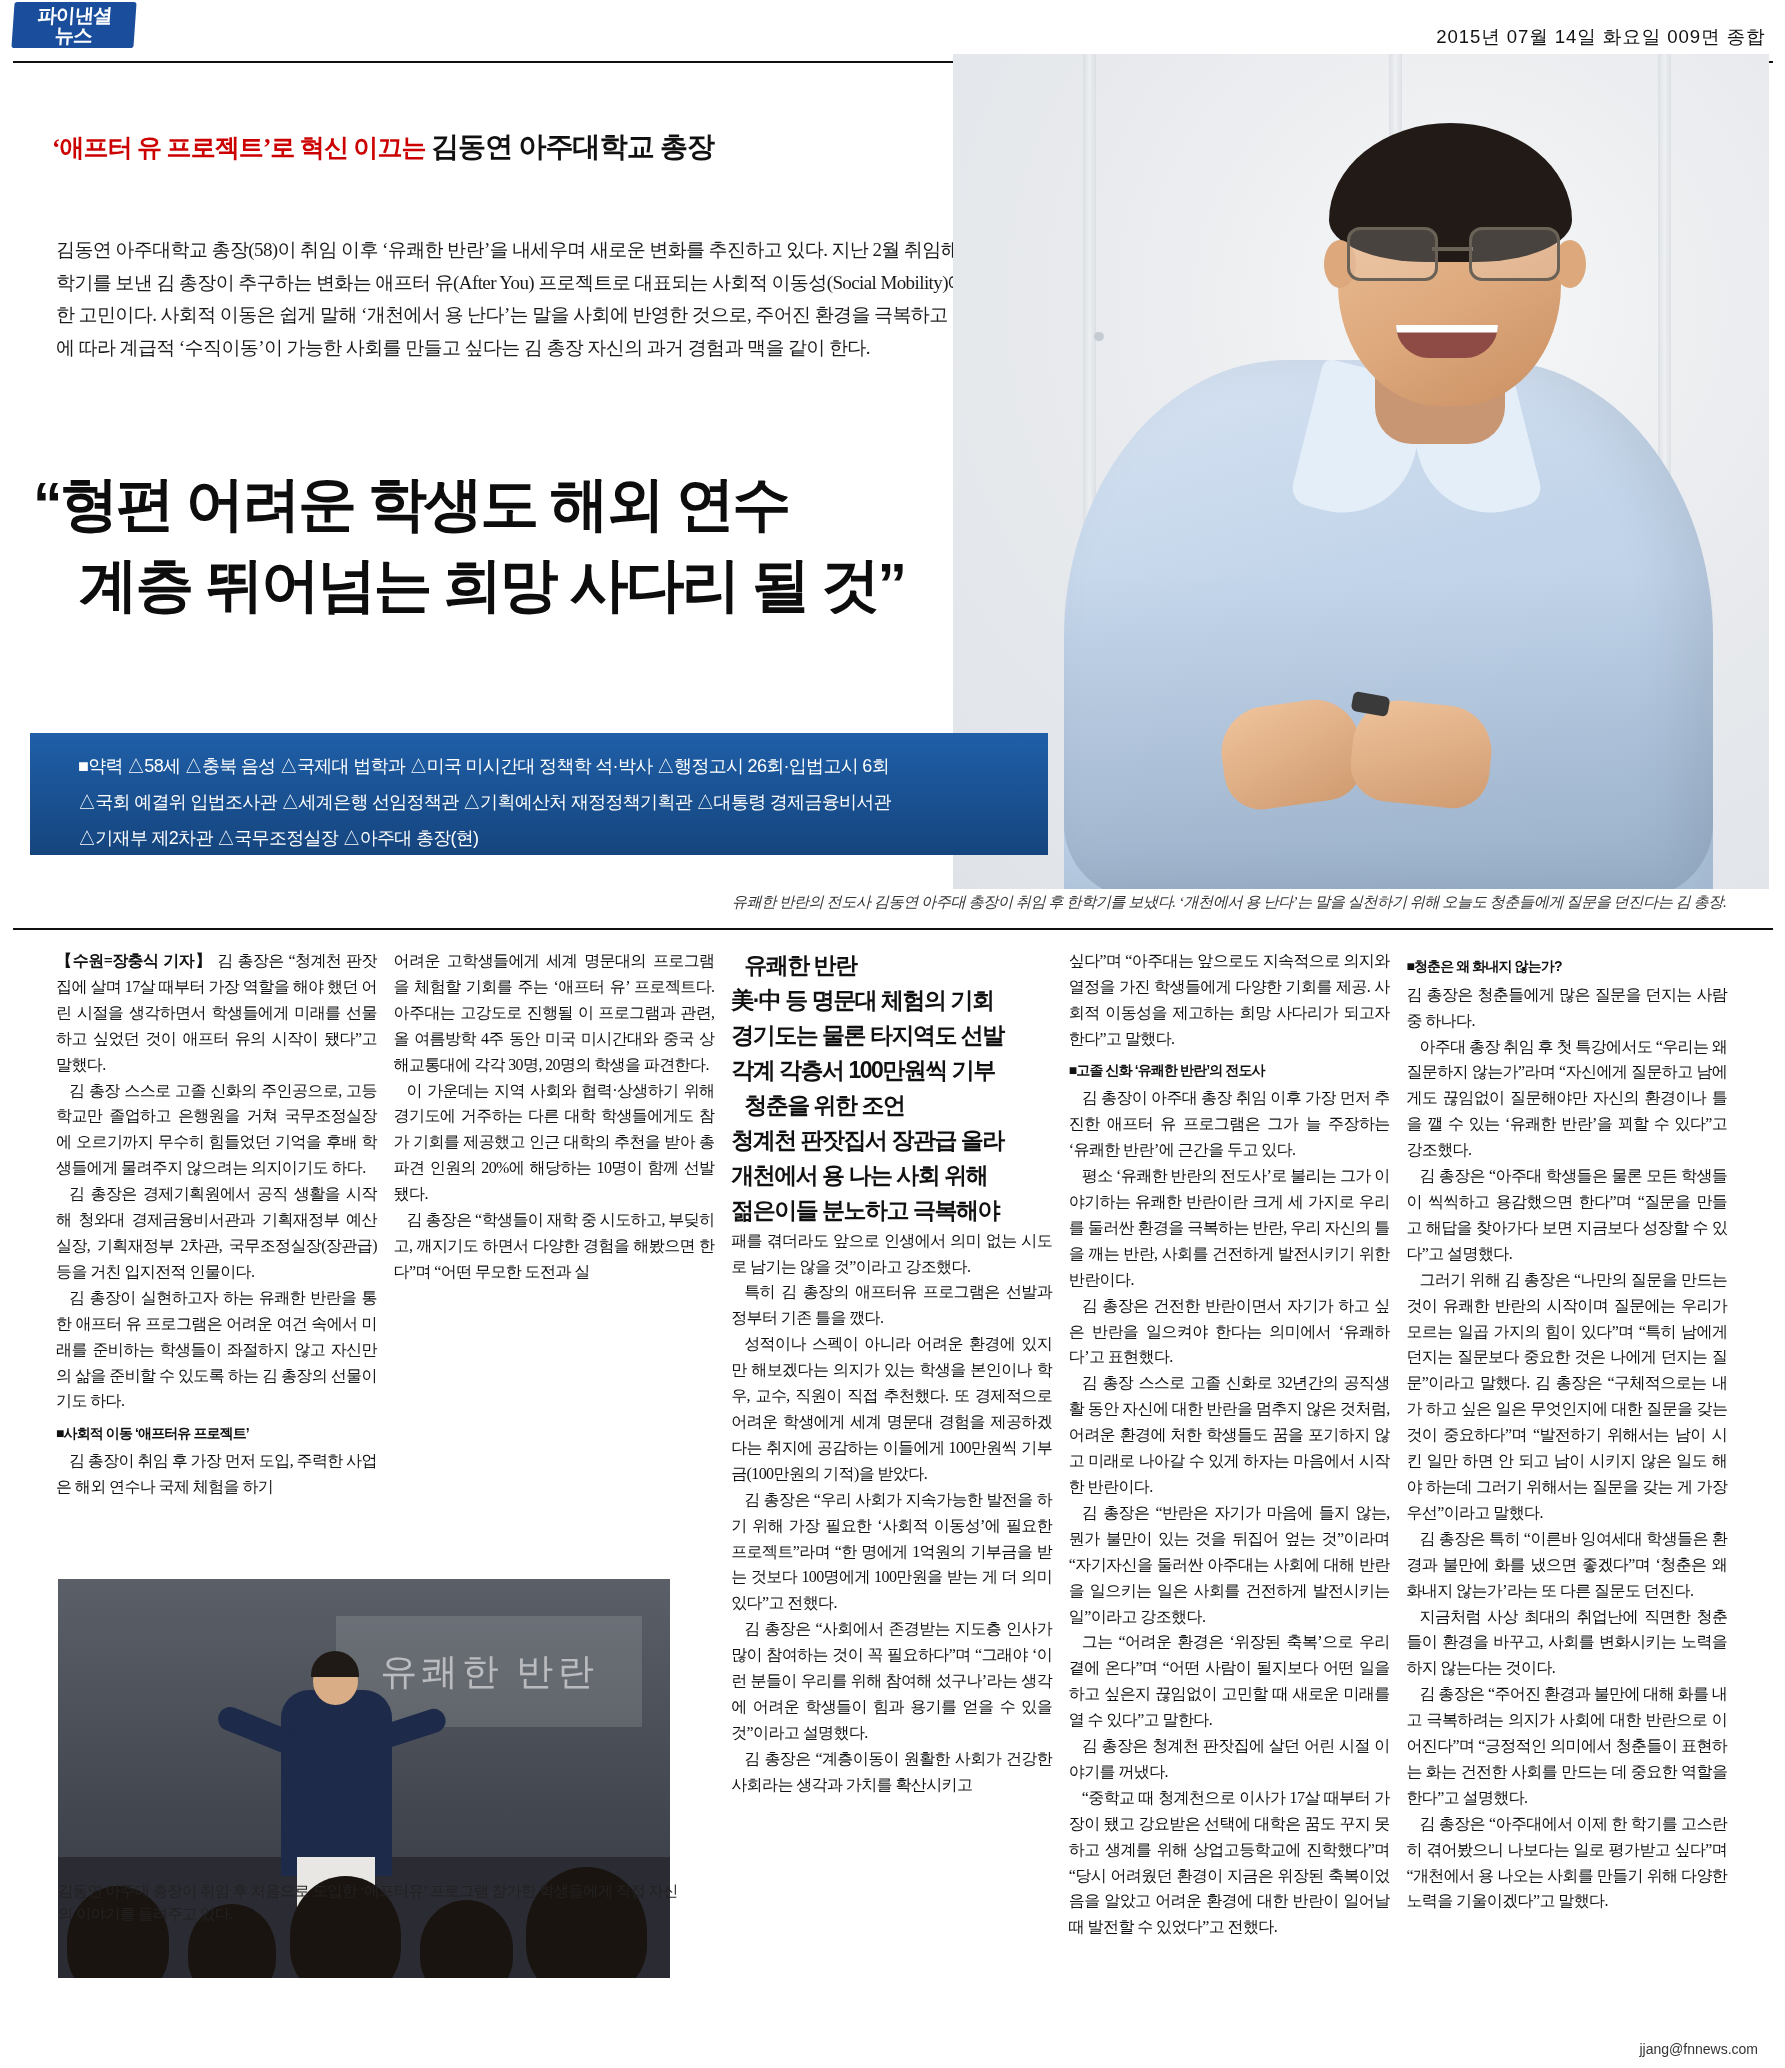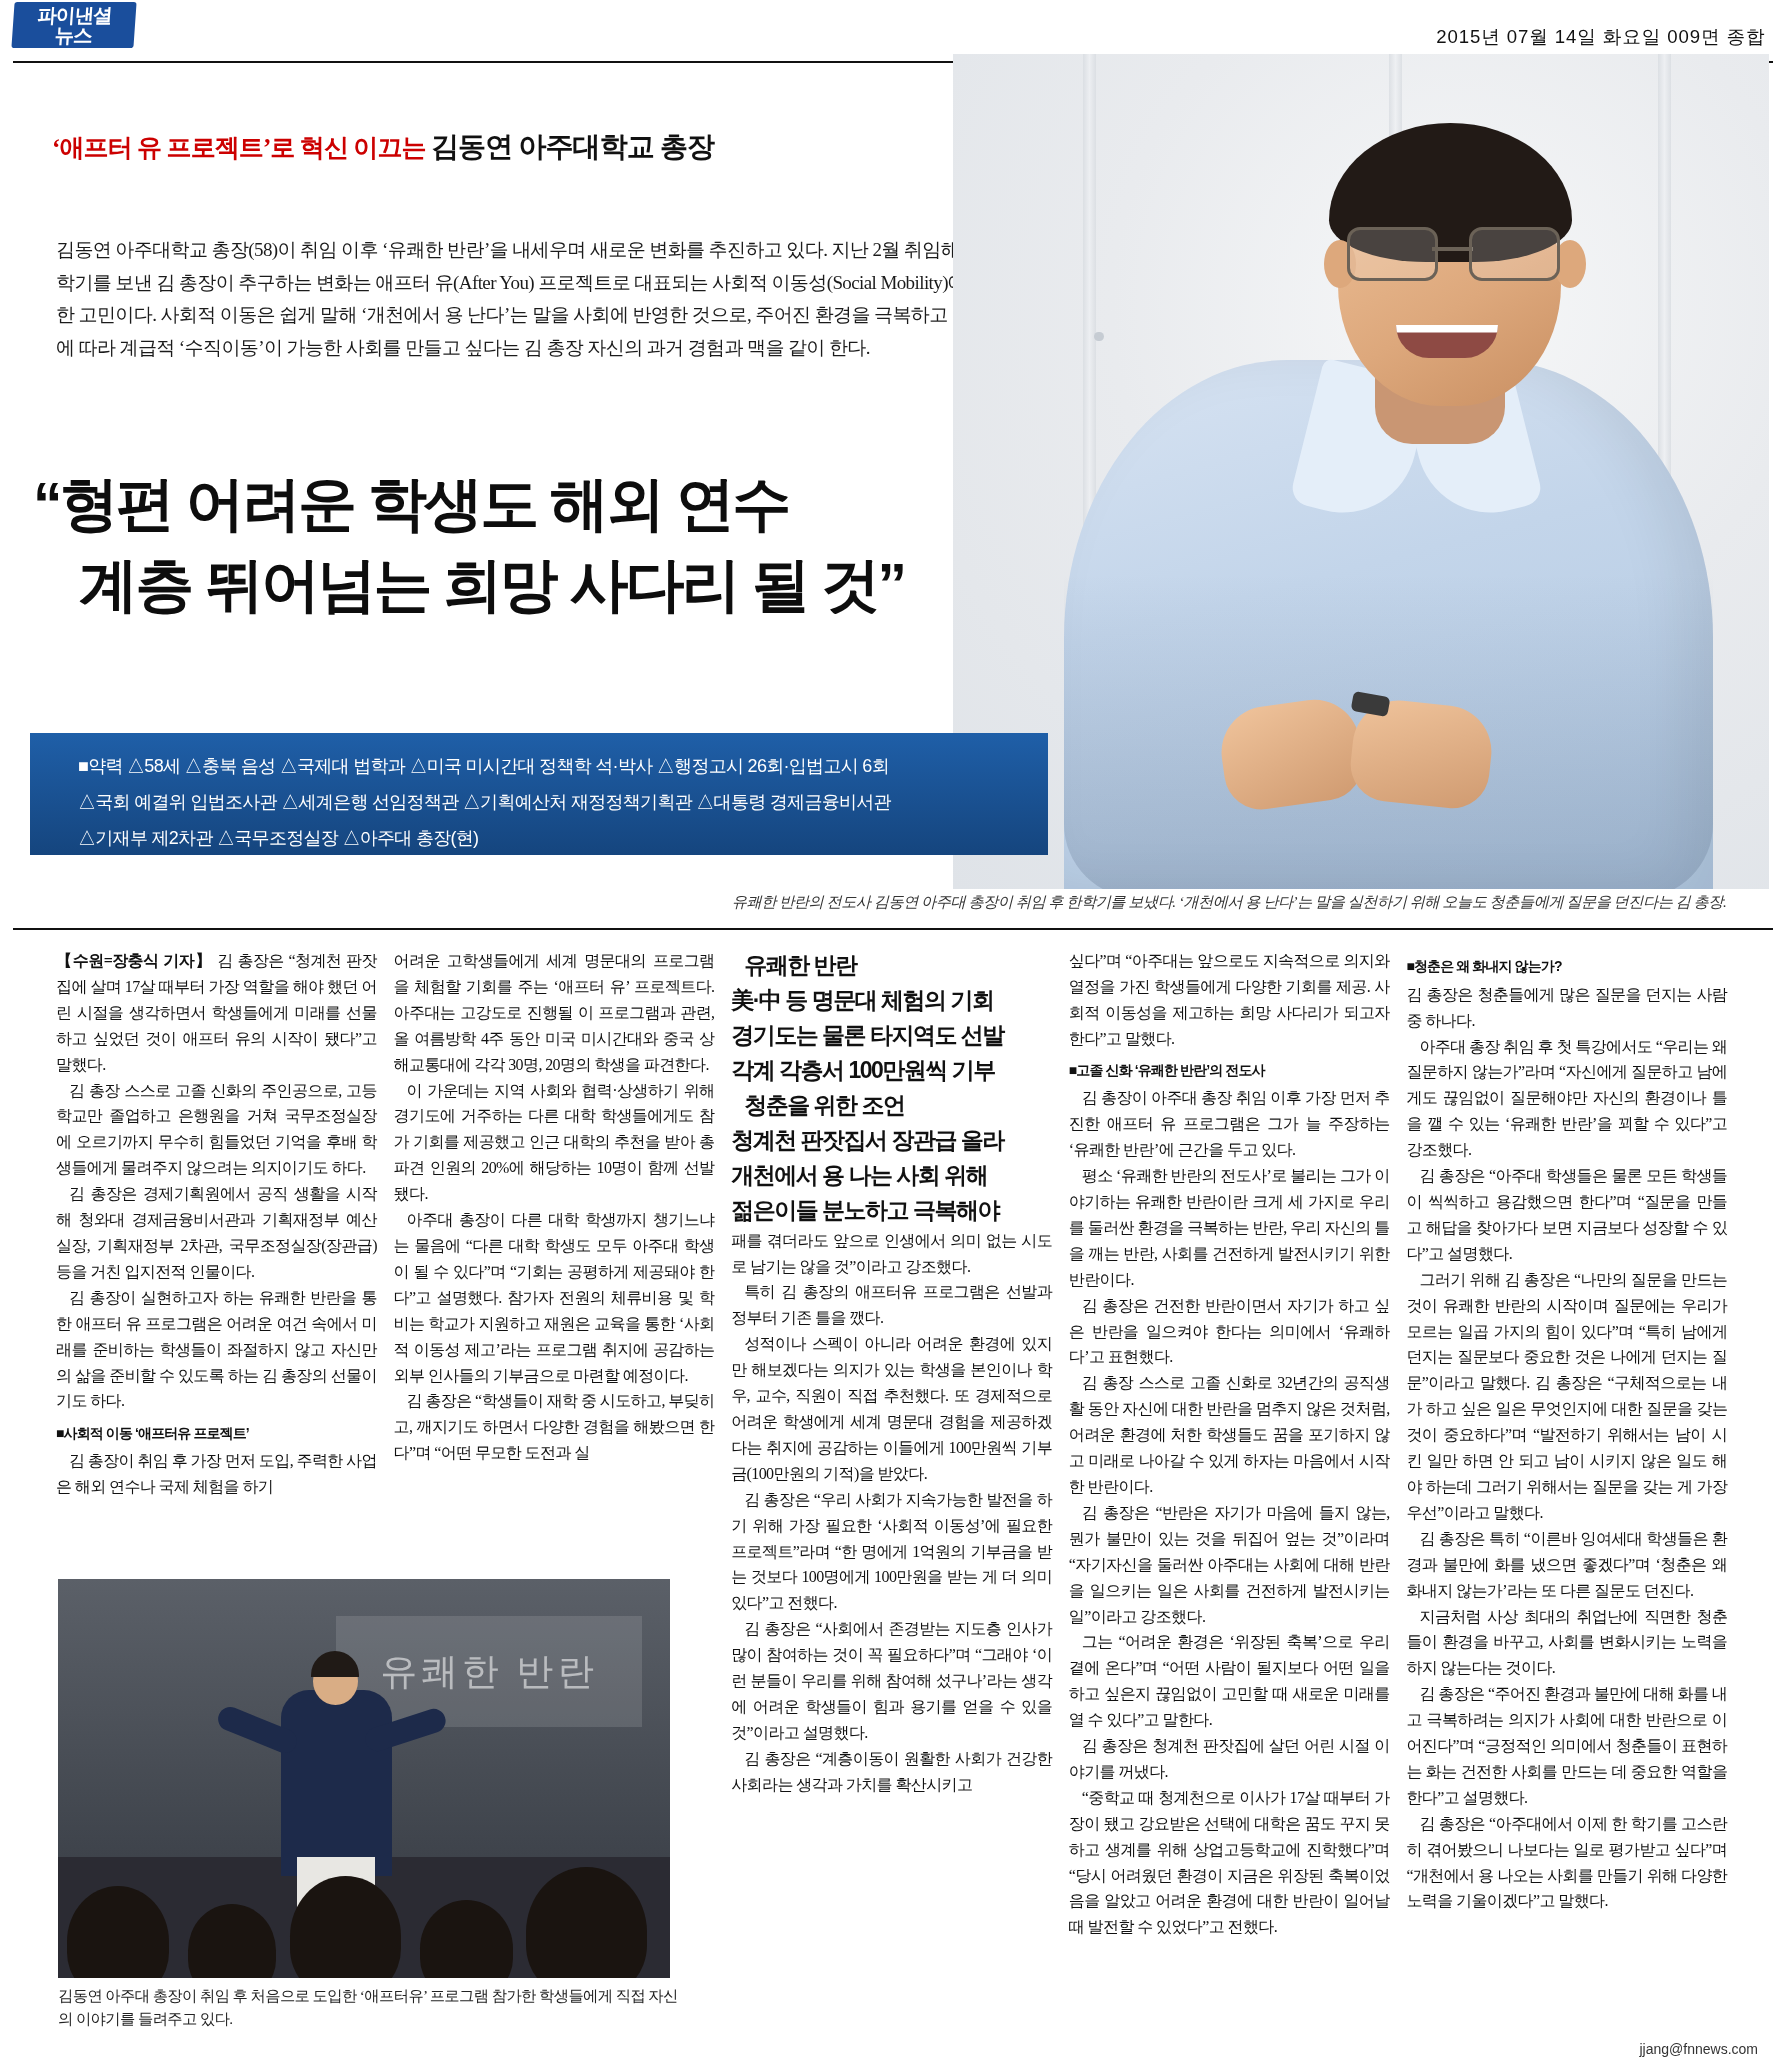--- a/index.html
+++ b/index.html
@@ -362,21 +362,21 @@
   }
   .lecture .head-a {
     position: absolute;
     bottom: -18.6px;
     background: #1a1410;
     border-radius: 50% 50% 40% 40%;
   }
 
   .lecture-caption {
     position: absolute;
-    left: 58px; top: 1985px;
+    left: 58px; top: 1880px;
     width: 631px;
     font-size: 15.3px;
     line-height: 1.5;
     letter-spacing: -0.6px;
     color: #222;
   }
   .byline-foot {
     position: absolute;
     right: 28px; bottom: 11px;
     font-size: 14px;
@@ -456,21 +456,20 @@
       <p>김 총장 스스로 고졸 신화의 주인공으로, 고등학교만 졸업하고 은행원을 거쳐 국무조정실장에 오르기까지 무수히 힘들었던 기억을 후배 학생들에게 물려주지 않으려는 의지이기도 하다.</p>
       <p>김 총장은 경제기획원에서 공직 생활을 시작해 청와대 경제금융비서관과 기획재정부 예산실장, 기획재정부 2차관, 국무조정실장(장관급) 등을 거친 입지전적 인물이다.</p>
       <p>김 총장이 실현하고자 하는 유쾌한 반란을 통한 애프터 유 프로그램은 어려운 여건 속에서 미래를 준비하는 학생들이 좌절하지 않고 자신만의 삶을 준비할 수 있도록 하는 김 총장의 선물이기도 하다.</p>
       <p class="subhead">■사회적 이동 ‘애프터유 프로젝트’</p>
       <p>김 총장이 취임 후 가장 먼저 도입, 주력한 사업은 해외 연수나 국제 체험을 하기</p>
     </div>
 
     <div class="col">
       <p class="noind">어려운 고학생들에게 세계 명문대의 프로그램을 체험할 기회를 주는 ‘애프터 유’ 프로젝트다. 아주대는 고강도로 진행될 이 프로그램과 관련, 올 여름방학 4주 동안 미국 미시간대와 중국 상해교통대에 각각 30명, 20명의 학생을 파견한다.</p>
       <p>이 가운데는 지역 사회와 협력·상생하기 위해 경기도에 거주하는 다른 대학 학생들에게도 참가 기회를 제공했고 인근 대학의 추천을 받아 총 파견 인원의 20%에 해당하는 10명이 함께 선발됐다.</p>
-      <p>아주대 총장이 다른 대학 학생까지 챙기느냐는 물음에 “다른 대학 학생도 모두 아주대 학생이 될 수 있다”며 “기회는 공평하게 제공돼야 한다”고 설명했다. 참가자 전원의 체류비용 및 학비는 학교가 지원하고 재원은 교육을 통한 ‘사회적 이동성 제고’라는 프로그램 취지에 공감하는 외부 인사들의 기부금으로 마련할 예정이다.</p>
       <p>김 총장은 “학생들이 재학 중 시도하고, 부딪히고, 깨지기도 하면서 다양한 경험을 해봤으면 한다”며 “어떤 무모한 도전과 실</p>
     </div>
 
     <div class="col">
       <p class="deck" style="white-space:pre-line;">유쾌한 반란
 美·中 등 명문대 체험의 기회
 경기도는 물론 타지역도 선발
 각계 각층서 100만원씩 기부</p>
       <p class="deck" style="white-space:pre-line;">청춘을 위한 조언
 청계천 판잣집서 장관급 올라

